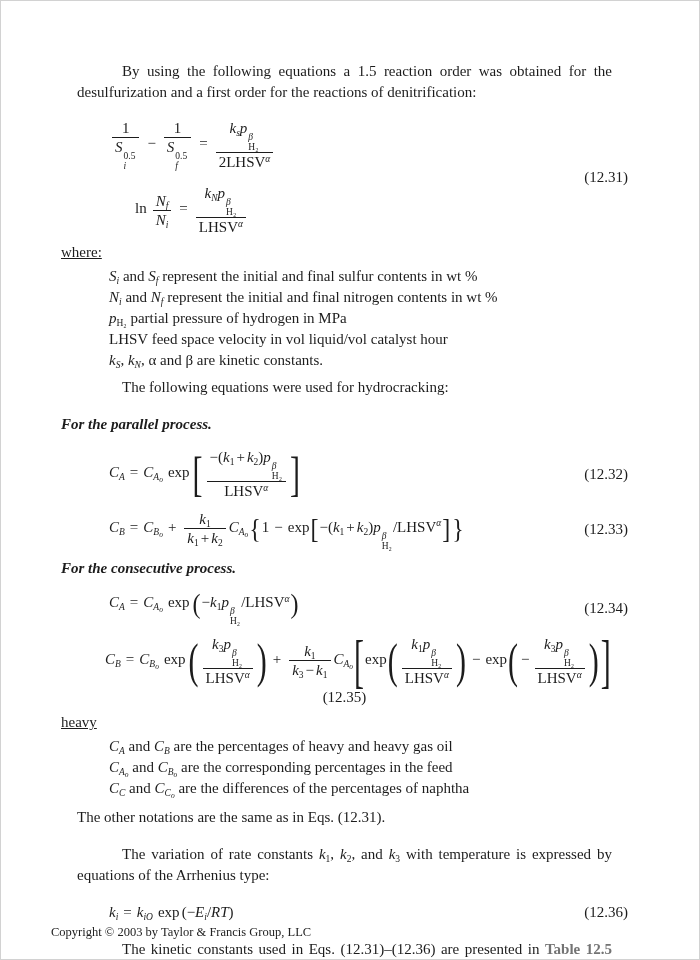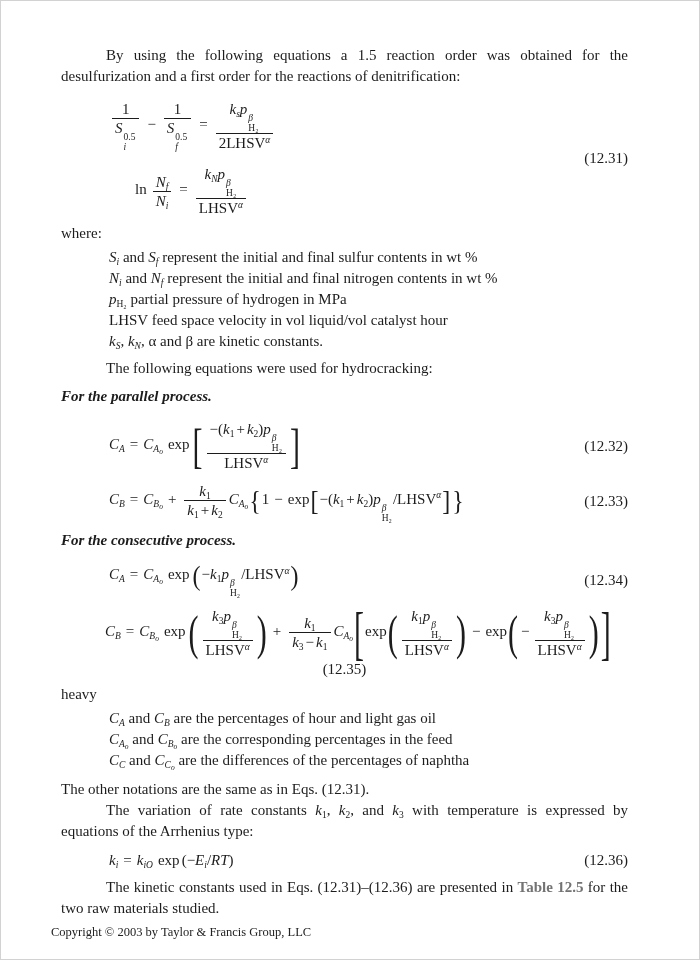--- a/index.html
+++ b/index.html
@@ -1,21 +1,21 @@
 <!DOCTYPE html>
 <html><head>
 <meta charset="utf-8">
 <style>
   html,body{margin:0;padding:0;background:#ffffff;}
   .page{position:relative;width:700px;height:960px;background:#ffffff;border:1px solid #d2d2d2;
         box-sizing:border-box;font-family:"Liberation Serif","DejaVu Serif",serif;color:#1c1c1c;overflow:hidden;}
   .content{position:absolute;left:60px;top:44px;width:567px;font-size:15px;line-height:21px;}
-  p{margin:0;text-align:justify;}
+  p{margin:16px;text-align:justify;}
   p.ind{text-indent:45px;}
-  .lbl{margin-top:0;}
+  .lbl{margin-top:0;text-decoration:underline;}
   .heading{font-style:italic;margin-top:7px;font-weight:bold;}
   .wi{margin-left:48px;white-space:nowrap;}
   .wl{margin-top:3px;margin-bottom:3px;}
   i{font-style:italic;}
   sub{font-size:9.5px;vertical-align:-3px;line-height:0;}
   sup{font-size:9.5px;vertical-align:5.5px;line-height:0;}
   .o2{font-size:7.5px;vertical-align:-2px;line-height:0;font-style:italic;}
   .ss{display:inline-flex;flex-direction:column;align-items:flex-start;row-gap:2px;
       font-size:9.5px;line-height:8px;vertical-align:-7px;margin:0 1px 0 1px;}
   .up,.dn{display:block;}
@@ -161,21 +161,21 @@
               </span></span>
             <span class="bar"></span>
             <span class="fd"><span>LHSV</span><sup><i>α</i></sup></span>
           </span><span class="d d2">)</span><span class="d d3">]</span></span>
     </div>
     <div class="enoline"><span class="eno">(12.35)</span></div>
 
     <div class="lbl">heavy</div>
 
     <div class="wl">
-      <div class="wi"><i>C</i><sub><i>A</i></sub><span> and </span><i>C</i><sub><i>B</i></sub><span> are the percentages of hour and light gas oil</span></div>
+      <div class="wi"><i>C</i><sub><i>A</i></sub><span> and </span><i>C</i><sub><i>B</i></sub><span> are the percentages of heavy and heavy gas oil</span></div>
       <div class="wi"><i>C</i><sub><i>A</i><span class="o2">o</span></sub><span> and </span><i>C</i><sub><i>B</i><span class="o2">o</span></sub><span> are the corresponding percentages in the feed</span></div>
       <div class="wi"><i>C</i><sub><i>C</i></sub><span> and </span><i>C</i><sub><i>C</i><span class="o2">o</span></sub><span> are the differences of the percentages of naphtha</span></div>
     </div>
 
     <p style="margin-top:8px;">The other notations are the same as in Eqs. (12.31).</p>
 
     <p class="ind"><span>The variation of rate constants </span><i>k</i><sub>1</sub><span>, </span><i>k</i><sub>2</sub><span>, and </span><i>k</i><sub>3</sub><span> with temperature is expressed by equations of the Arrhenius type:</span></p>
 
     <div class="eqrow" style="margin-top:8px;margin-bottom:6px;">
       <span class="m"><i>k</i><sub><i>i</i></sub><span class="o">=</span><i>k</i><sub><i>iO</i></sub><span class="fun">exp</span><span>(</span><span>−</span><i>E</i><sub><i>i</i></sub><span>/</span><i>RT</i><span>)</span></span>

